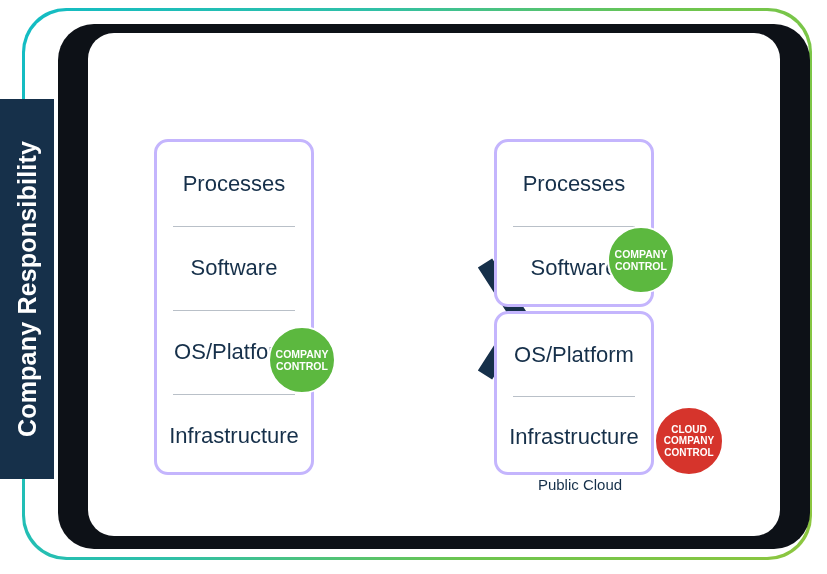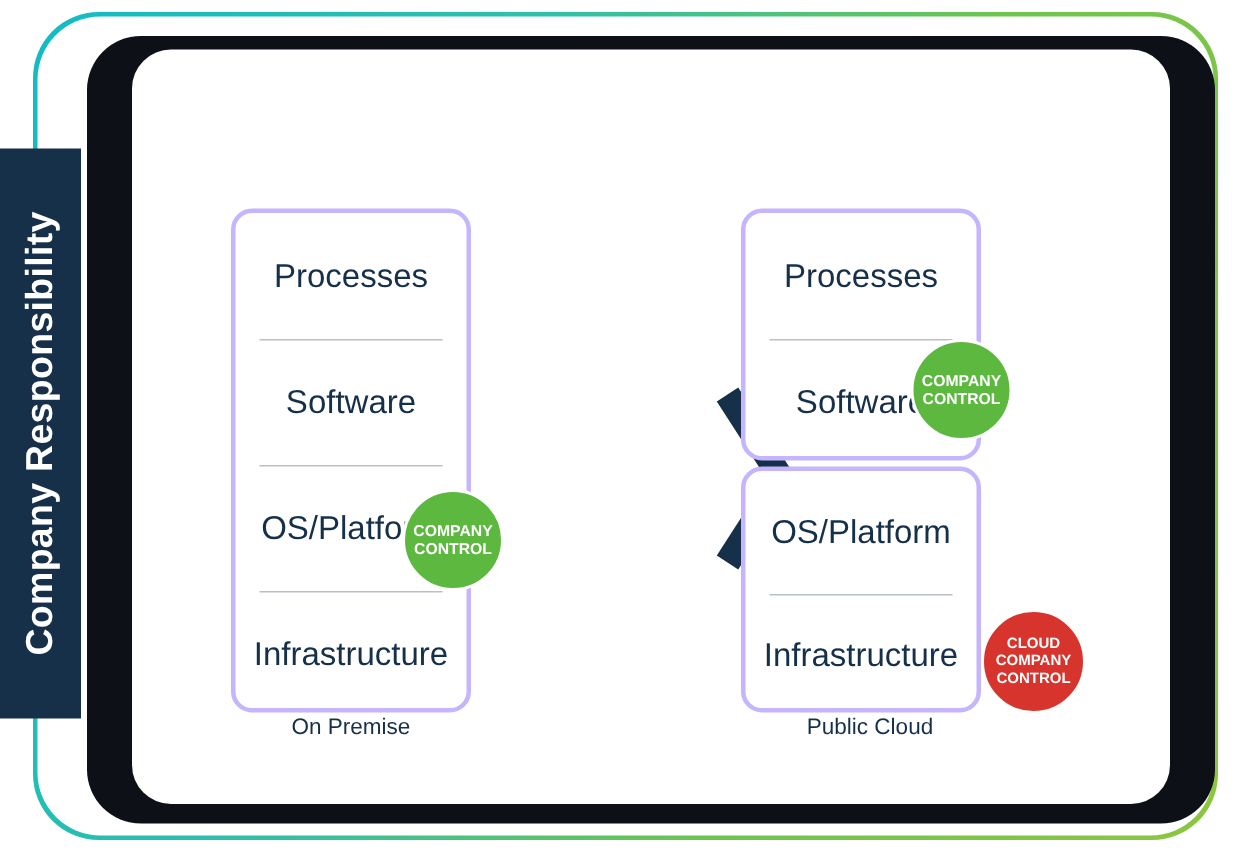--- a/index.html
+++ b/index.html
@@ -167,21 +167,20 @@
     <div class="stack-row" style="height:84px;">
       <span>Infrastructure</span>
     </div>
   </div>
 
   <div class="badge badge-green" style="left:180px; top:293px; width:68px; height:68px;">
     <span>COMPANY</span>
     <span>CONTROL</span>
   </div>
 
-  <div class="caption" style="left:66px; top:443px; width:160px;">On Premise</div>
 
   <div id="arrow">
     <svg width="60" height="130" viewBox="0 0 60 130" xmlns="http://www.w3.org/2000/svg">
       <polyline points="12,8 48,64 12,120" fill="none" stroke="#16304a" stroke-width="17" stroke-linecap="butt" stroke-linejoin="miter"></polyline>
     </svg>
   </div>
 
   <div class="stack-box" style="left:406px; top:86px; width:160px; height:168px;">
     <div class="stack-row" style="height:84px;">
       <span>Processes</span>

